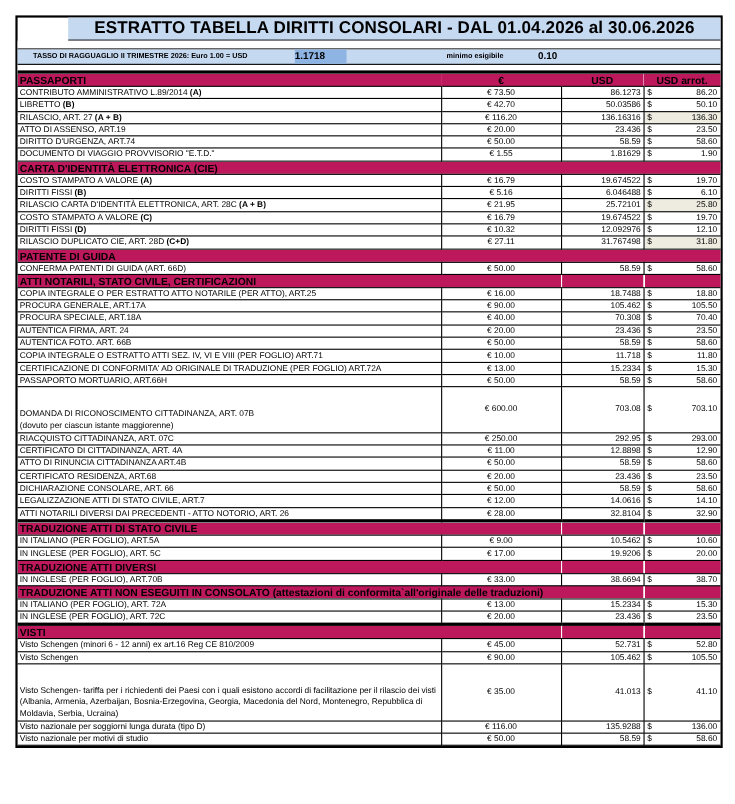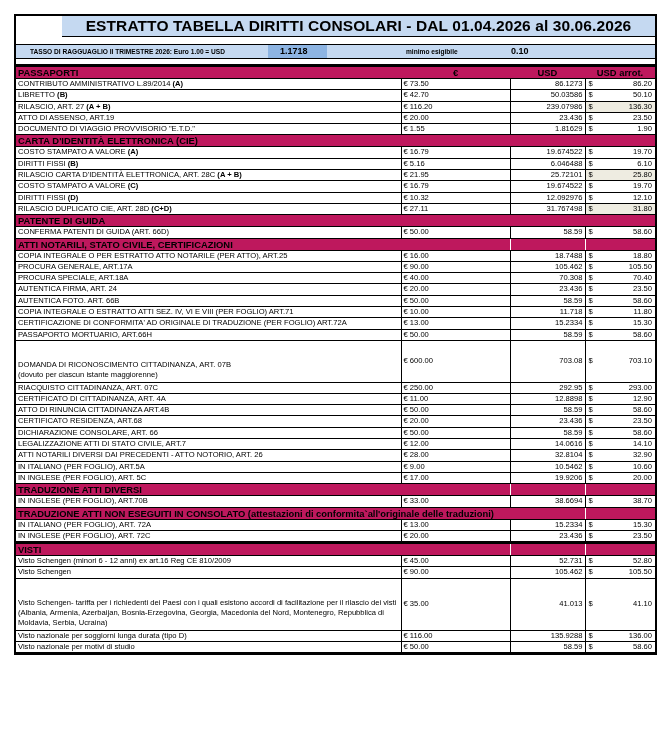--- a/index.html
+++ b/index.html
@@ -2,28 +2,28 @@
 <html><head>
 <meta charset="utf-8">
 <style>
   html, body { margin:0; padding:0; background:#ffffff; }
   body { width:668px; height:731px; position:relative; font-family:"Liberation Sans", sans-serif; color:#000; }
   #sheet { position:absolute; left:14px; top:14px; width:643px; border:2px solid #000; box-sizing:border-box; }
   .title { background:#c5d9f1; height:20px; line-height:20px; text-align:center; font-weight:bold; font-size:15.5px; border-bottom:1px solid #000; letter-spacing:0.1px;margin-left:46px; }
   .blank { height:7px; background:#fff; border-bottom:1px solid #000; }
   .tasso { background:#c5d9f1; height:13px; position:relative; font-size:6.6px; font-weight:bold; border-bottom:1px solid #000; }
   .tasso .lbl { position:absolute; left:14px; top:3px; }
-  .tasso .rate { position:absolute; left:252px; top:0; width:47px; height:13px; background:#8db4e2; font-size:9px; line-height:13px; padding-left:12px; }
+  .tasso .rate { position:absolute; left:252px; top:0; width:47px; height:13px; background:#8db4e2; font-size:9px; line-height:13px; padding-left:0; }
   .tasso .minlbl { position:absolute; left:390px; top:3px; }
-  .tasso .minval { position:absolute; left:495px; top:0; line-height:13px; font-size:9px; }
+  .tasso .minval { position:absolute; left:473px; top:0; line-height:13px; font-size:9px; }
   .blank2 { height:5px; background:#fff; border-bottom:3px solid #000; }
   table { border-collapse:collapse; width:100%; table-layout:fixed; }
   td { padding:0 2px; font-size:7.6px; height:10.3px; line-height:10.3px; border-bottom:1px solid #000; white-space:nowrap; overflow:hidden; }
   td.desc { border-right:1px solid #000; }
-  td.eur { text-align:left; border-right:1px solid #000; }
+  td.eur { text-align:center; border-right:1px solid #000; }
   td.usd { text-align:right; border-right:1px solid #000; }
   td.arr { padding:0 3px; }
   td.arr .dol { float:left; }
   td.arr .amt { float:right; }
   td.hl { background:#eeece1; }
   tr.sec td { background:#be185d; font-weight:bold; font-size:9.4px; height:11px; line-height:11px; border-right:none; }
   tr.sec td.divide { border-left:1px solid #fff; }
   tr.sec td.hcol { text-align:center; }
   tr.sec.thick td { border-top:3px solid #000; }
   tr.multi td { white-space:normal; }
@@ -71,33 +71,42 @@
           <td class="eur">€ 42.70</td>
           <td class="usd">50.03586</td>
           <td class="arr">
             <span class="dol">$</span>
             <span class="amt">50.10</span>
           </td>
         </tr>
         <tr>
           <td class="desc">RILASCIO, ART. 27 <b>(A + B)</b></td>
           <td class="eur">€ 116.20</td>
-          <td class="usd">239.07986</td>
+          <td class="usd">136.16316</td>
           <td class="arr hl">
             <span class="dol">$</span>
             <span class="amt">136.30</span>
           </td>
         </tr>
         <tr>
           <td class="desc">ATTO DI ASSENSO, ART.19</td>
           <td class="eur">€ 20.00</td>
           <td class="usd">23.436</td>
           <td class="arr">
             <span class="dol">$</span>
             <span class="amt">23.50</span>
+          </td>
+        </tr>
+        <tr>
+          <td class="desc">DIRITTO D'URGENZA, ART.74</td>
+          <td class="eur">€ 50.00</td>
+          <td class="usd">58.59</td>
+          <td class="arr">
+            <span class="dol">$</span>
+            <span class="amt">58.60</span>
           </td>
         </tr>
         <tr>
           <td class="desc">DOCUMENTO DI VIAGGIO PROVVISORIO "E.T.D."</td>
           <td class="eur">€ 1.55</td>
           <td class="usd">1.81629</td>
           <td class="arr">
             <span class="dol">$</span>
             <span class="amt">1.90</span>
           </td>
@@ -312,20 +321,25 @@
           </td>
         </tr>
         <tr>
           <td class="desc">ATTI NOTARILI DIVERSI DAI PRECEDENTI - ATTO NOTORIO, ART. 26</td>
           <td class="eur">€ 28.00</td>
           <td class="usd">32.8104</td>
           <td class="arr">
             <span class="dol">$</span>
             <span class="amt">32.90</span>
           </td>
+        </tr>
+        <tr class="sec thick">
+          <td colspan="2">TRADUZIONE ATTI DI STATO CIVILE</td>
+          <td class="divide"></td>
+          <td class="divide"></td>
         </tr>
         <tr>
           <td class="desc">IN ITALIANO (PER FOGLIO), ART.5A</td>
           <td class="eur">€ 9.00</td>
           <td class="usd">10.5462</td>
           <td class="arr">
             <span class="dol">$</span>
             <span class="amt">10.60</span>
           </td>
         </tr>

